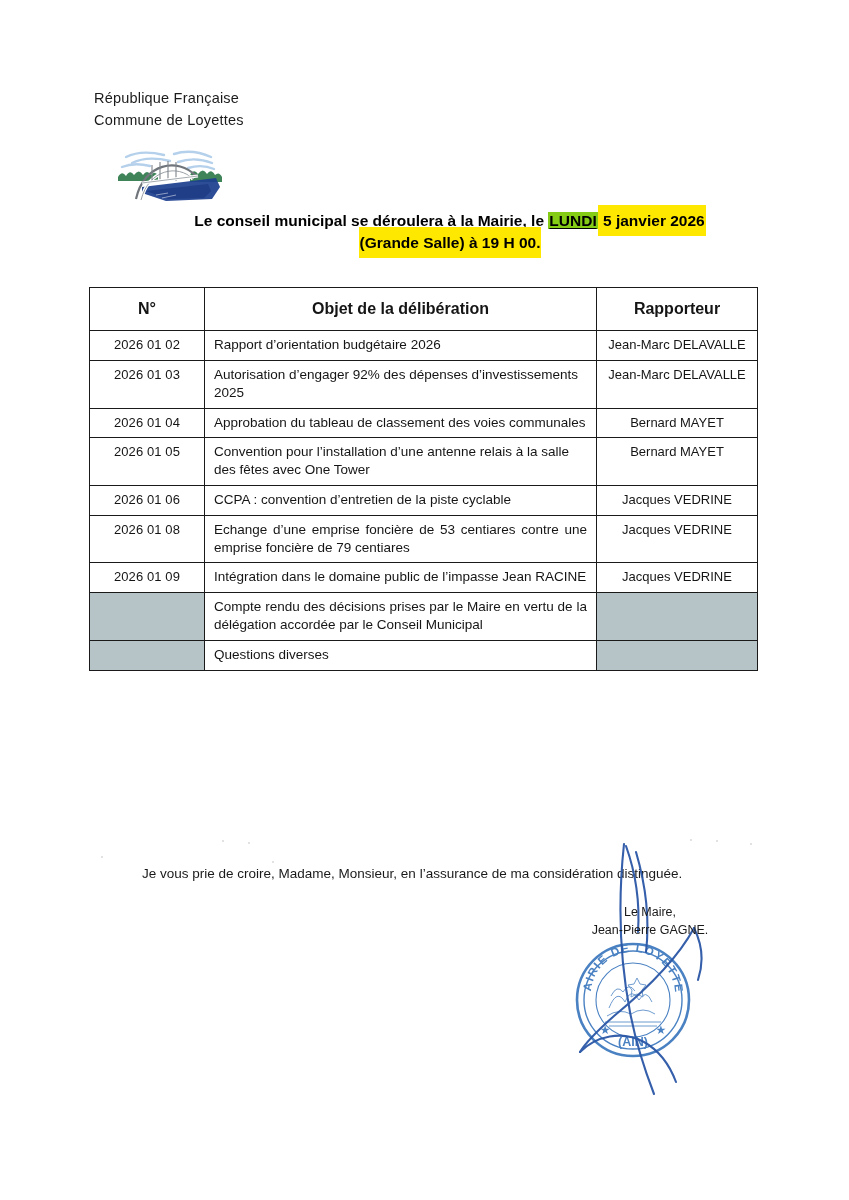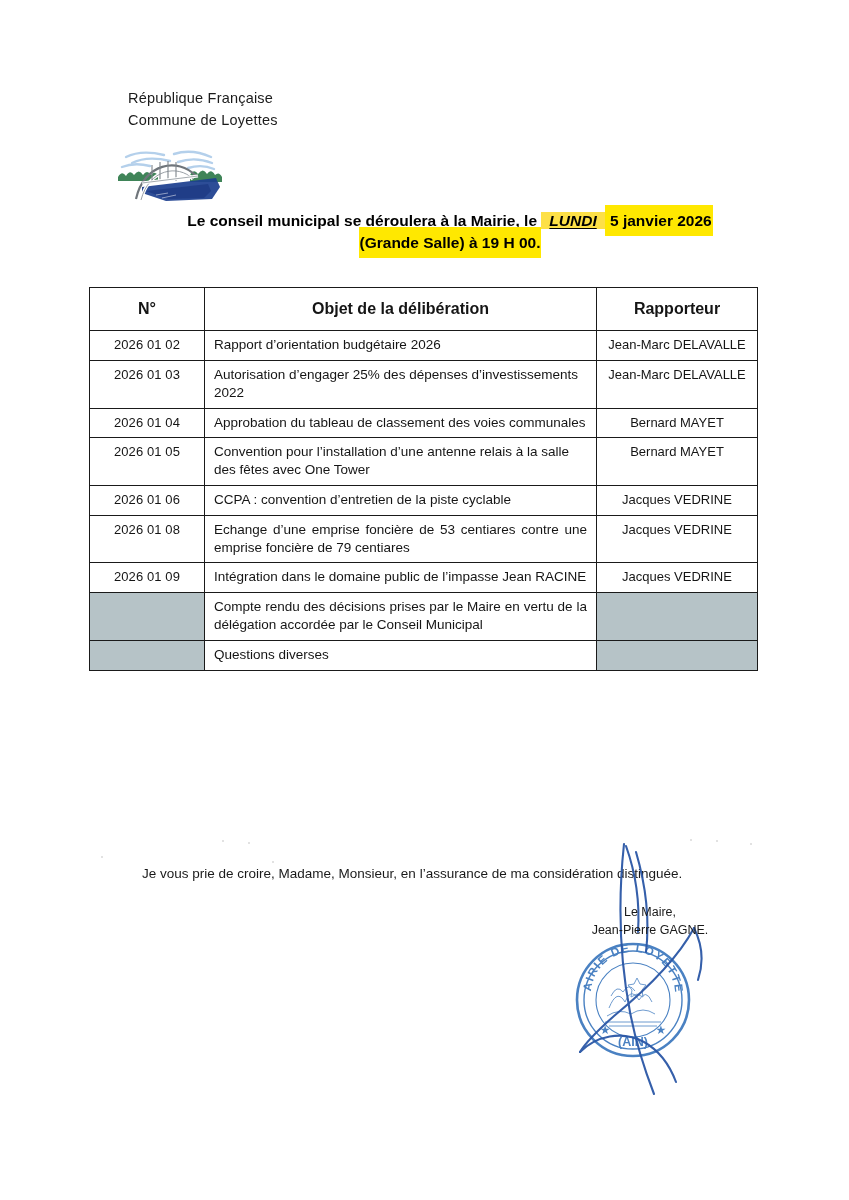--- a/index.html
+++ b/index.html
@@ -24,21 +24,21 @@
   
   .letterhead {
     position: absolute;
     left: 94px;
     top: 88px;
     font-size: 14.5px;
     line-height: 1.5;
     color: #1b1b1b;
     letter-spacing: .2px;
   }
-  .letterhead div { white-space: nowrap; margin-left: 34px; }
+  .letterhead div { white-space: nowrap; }
 
   
   .logo {
     position: absolute;
     left: 112px;
     top: 143px;
     width: 116px;
     height: 62px;
   }
   .logo svg { display: block; width: 116px; height: 62px; }
@@ -53,25 +53,24 @@
     font-size: 15.5px;
     font-weight: bold;
     line-height: 1.45;
     color: #000;
   }
   .hl {
     background: #ffe800;
     padding: 7px 1px;
   }
   .hl-u {
-    background: #fde047;
+    background: #84cc16;
     text-decoration: underline;
     text-underline-offset: 2px;
-    padding: 0 8px;
-    font-style: italic;
+    padding: 0 1px;
   }
 
   
   .agenda {
     position: absolute;
     left: 89px;
     top: 287px;
     width: 668px;
     border-collapse: collapse;
     table-layout: fixed;
@@ -226,21 +225,21 @@
       </tr>
     </thead>
     <tbody>
         <tr>
           <td class="num">2026 01 02</td>
           <td class="obj nojust">Rapport d’orientation budgétaire 2026</td>
           <td class="rap">Jean-Marc DELAVALLE</td>
         </tr>
         <tr>
           <td class="num">2026 01 03</td>
-          <td class="obj nojust">Autorisation d’engager 25% des dépenses d’investissements 2022</td>
+          <td class="obj nojust">Autorisation d’engager 92% des dépenses d’investissements 2025</td>
           <td class="rap">Jean-Marc DELAVALLE</td>
         </tr>
         <tr>
           <td class="num">2026 01 04</td>
           <td class="obj nojust">Approbation du tableau de classement des voies communales</td>
           <td class="rap">Bernard MAYET</td>
         </tr>
         <tr>
           <td class="num">2026 01 05</td>
           <td class="obj nojust">Convention pour l’installation d’une antenne relais à la salle des fêtes avec One Tower</td>

